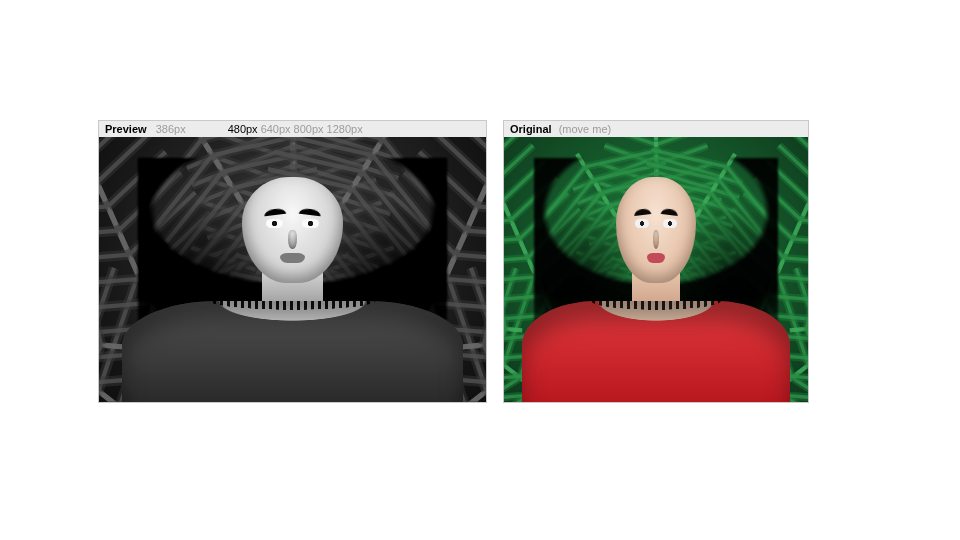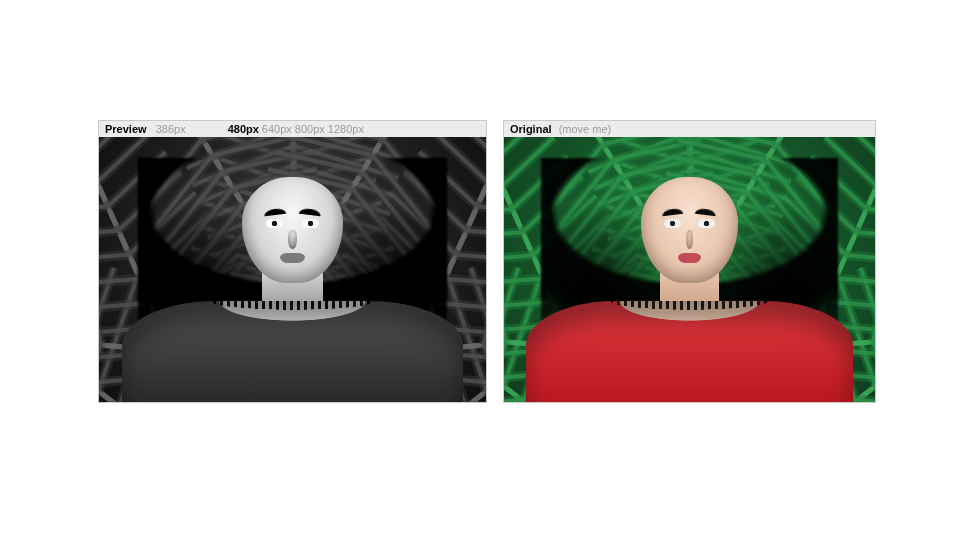--- a/index.html
+++ b/index.html
@@ -1,25 +1,25 @@
 <!DOCTYPE html>
 <html><head>
 <meta charset="utf-8">
 <style>
   :root { --header-bg:#ececec; --header-fg:#3a3a3a; --muted:#9c9c9c; --accent:#000; }
   html,body{margin:0;padding:0;width:960px;height:540px;background:#fff;font-family:Arial,Helvetica,sans-serif;font-size:11px;}
   .stage{position:relative;width:960px;height:540px;}
   .pane{position:absolute;top:120px;height:283px;border:1px solid #c9c9c9;box-sizing:border-box;background:#000;overflow:hidden;}
   #pane-preview{left:98px;width:389px;}
-  #pane-original{left:503px;width:373px;padding-left:8px;}
+  #pane-original{left:503px;width:306px;padding-left:8px;}
   .hdr{position:absolute;top:0;left:0;right:0;height:16px;line-height:16px;background:var(--header-bg);color:var(--header-fg);padding:0 6px;white-space:nowrap;z-index:3;font-weight:400;}
   .hdr strong{font-weight:700;color:#000;text-align:center;}
   .sizes{margin-left:3px;}
   .sizes span{color:var(--muted);margin-left:3px;cursor:pointer;}
-  .sizes span.active{color:#000;font-weight:700;margin-left:42px;}
+  .sizes span.active{color:#000;font-weight:400;margin-left:42px;}
   .hint{color:var(--muted);}
   .img-area{position:absolute;top:16px;left:0;right:0;bottom:0;background:#111;}
   
   .ferns{position:absolute;inset:0;}
   .ferns svg{position:absolute;inset:0;width:100%;height:100%;}
   
   .portrait{position:absolute;inset:0;}
   .hair{position:absolute;left:10%;right:10%;top:8%;bottom:0;
     background:
       radial-gradient(ellipse 130% 85% at 50% 22%, rgba(0,0,0,0) 34%, rgba(0,0,0,.92) 36%, rgba(0,0,0,.94) 52%, rgba(0,0,0,0) 74%),

